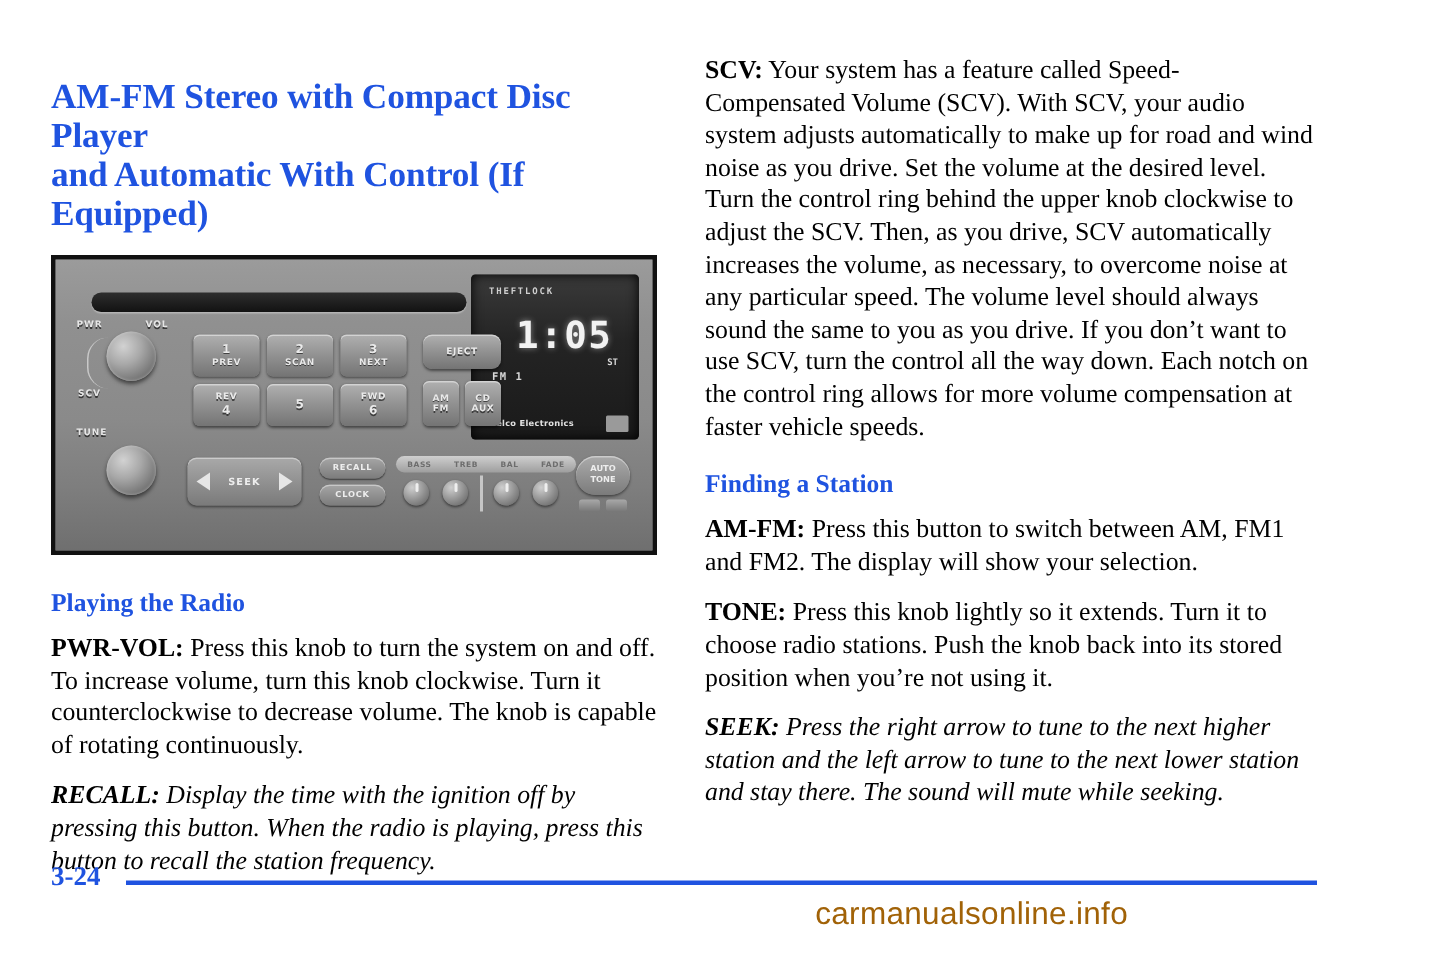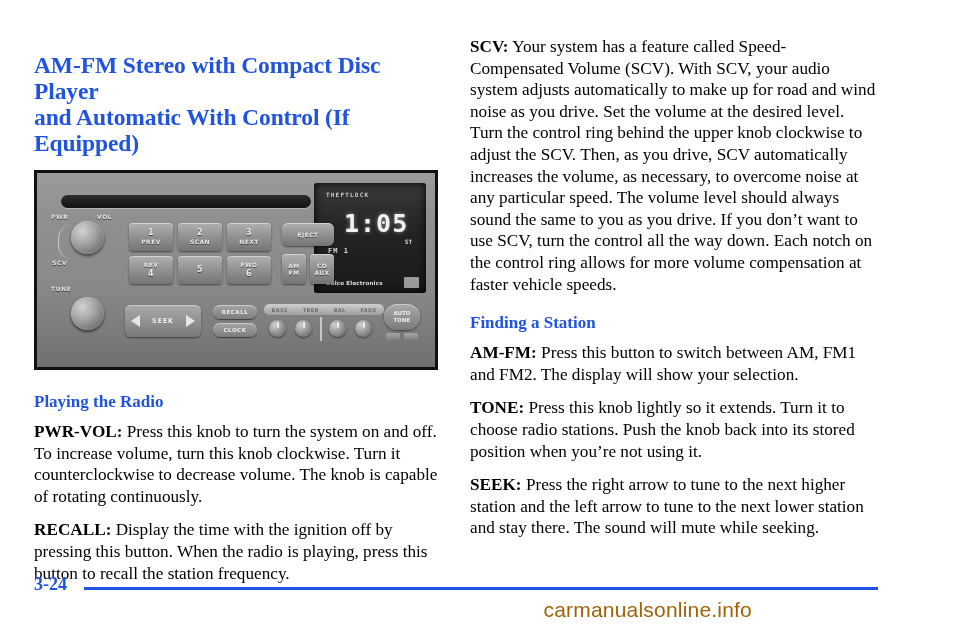--- a/index.html
+++ b/index.html
@@ -48,21 +48,21 @@
     margin: 18px 0 9px 0;
   }
 
   
   p.body {
     font-size: 17.2px;
     line-height: 21.6px;
     margin: 0 0 12px 0;
     text-align: left;
   }
-  p.body:last-child { margin-bottom: 0; }
+  p.body:last-child { margin-bottom: 0; font-style: italic; }
   .lead {
     font-weight: bold;
     text-align: right;
   }
 
   
   .photo-wrap {
     position: relative;
     width: 404px;
     height: 200px;

